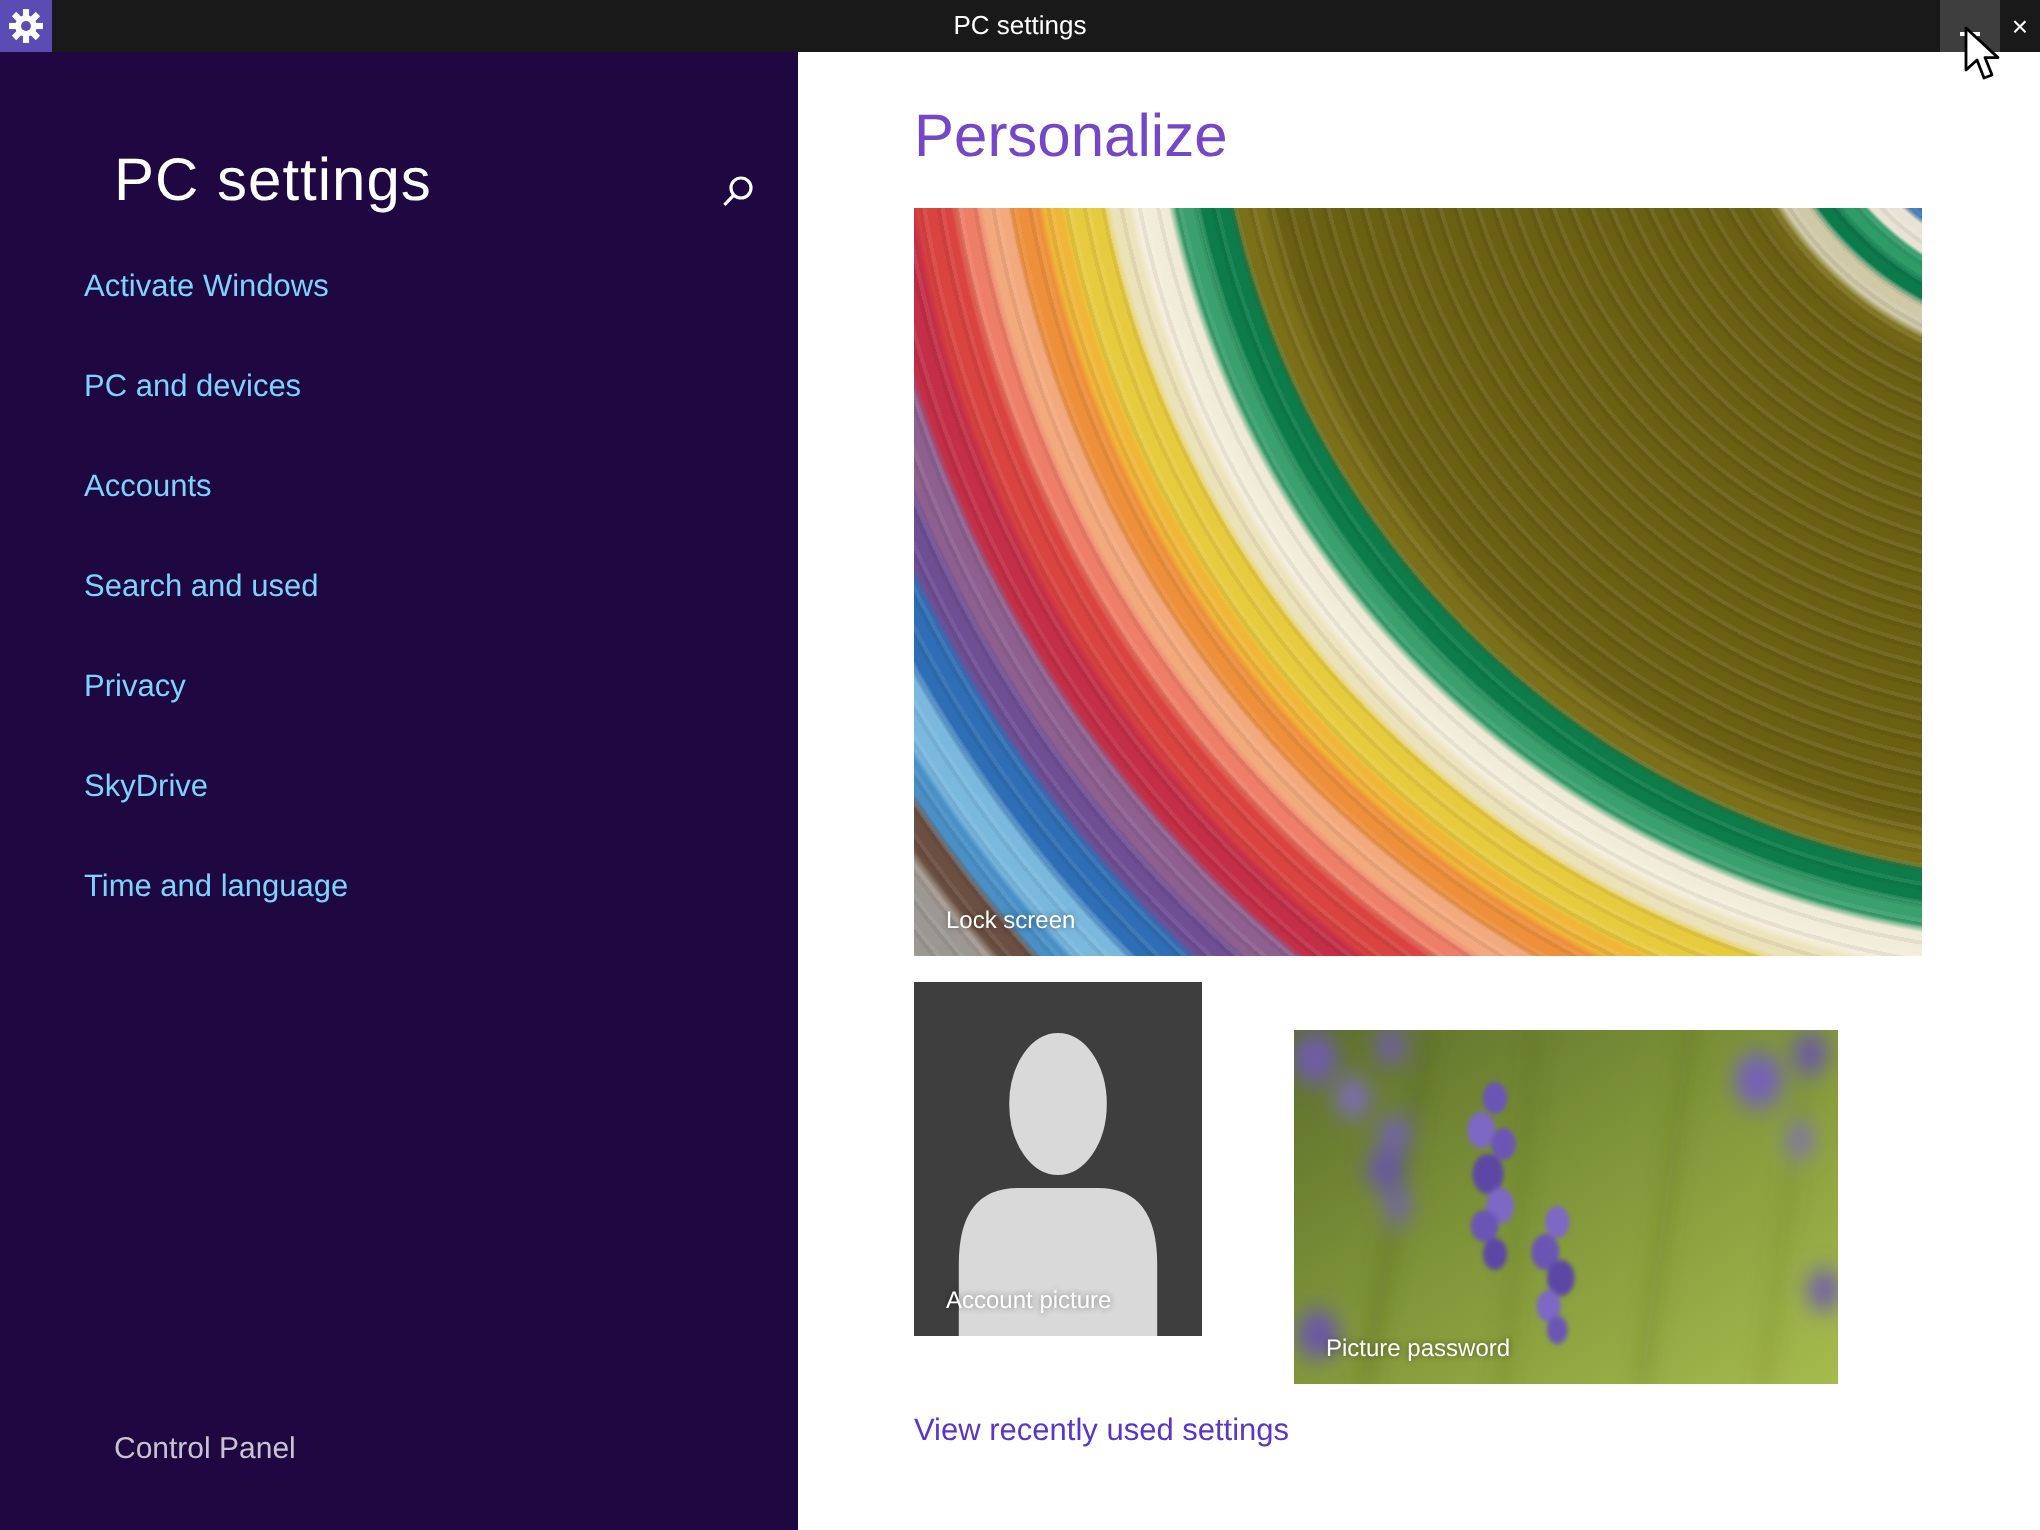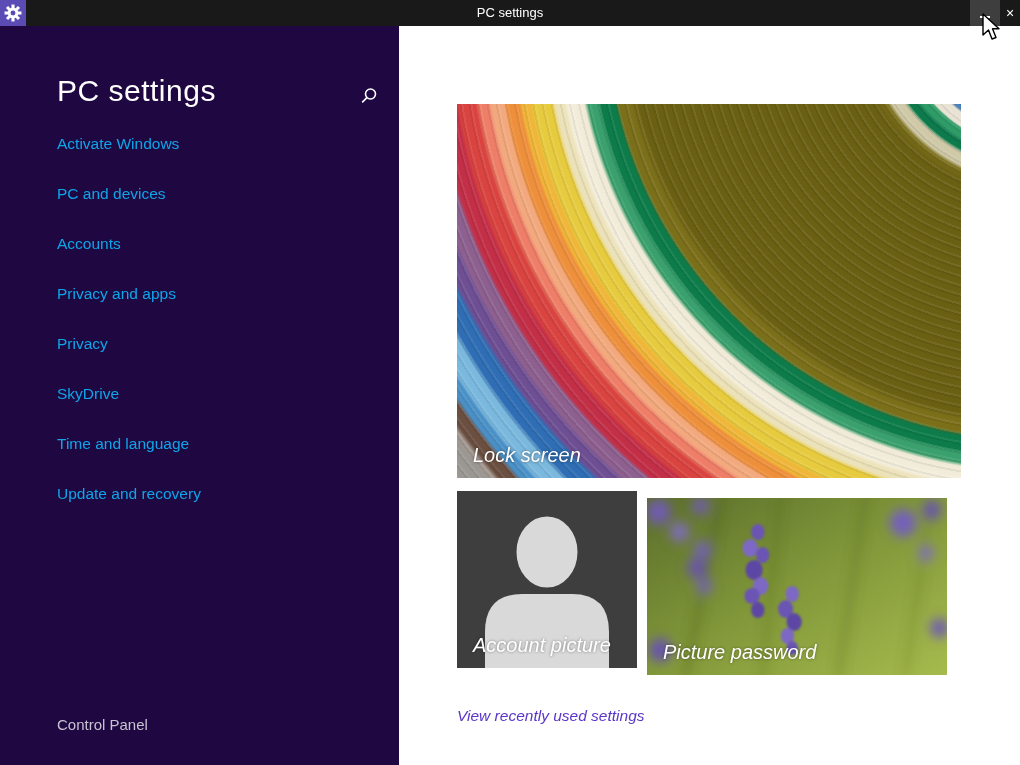--- a/index.html
+++ b/index.html
@@ -17,31 +17,31 @@
   .tb-min { left:970px; width:30px; background:#3e3e3e; }
   .min-bar { width:10px; height:2px; background:#fff; margin-top:8px; }
   .tb-close { left:1000px; width:20px; color:#fff; font-size:14px; }
 
   
   .sidebar { position:absolute; left:0; top:26px; width:399px; height:739px; background:#1f0841; }
   .sb-title { position:absolute; left:57px; top:48px; color:#fff; font-size:30px; font-weight:300;
               letter-spacing:.5px; }
   .sb-search { position:absolute; left:360px; top:61px; width:18px; height:18px; }
   .sb-nav { position:absolute; left:0; top:93px; width:399px; }
-  .nav-item { height:50px; display:flex; align-items:center; padding-left:57px;
-              color:#0ea5e9; font-size:15.5px; cursor:default; }
+  .nav-item { height:50px; display:flex; align-items:center; padding-left:42px;
+              color:#7dd3fc; font-size:15.5px; cursor:default; }
   .sb-footer { position:absolute; left:57px; top:690px; color:#c8c2d2; font-size:15px; }
 
   
   .main { position:absolute; left:399px; top:26px; width:621px; height:739px; background:#fff; }
   .page-heading { position:absolute; left:58px; top:26px; color:#7446c8; font-size:30px; font-weight:300; }
 
   .tile { position:absolute; overflow:hidden; }
-  .tile-label { position:absolute; left:16px; bottom:11px; color:#fff; font-size:20px;
-                text-shadow:0 0 3px rgba(0,0,0,.45);font-style:italic; }
+  .tile-label { position:absolute; left:16px; bottom:11px; color:#fff; font-size:12px;
+                text-shadow:0 0 3px rgba(0,0,0,.45); }
   .tile-lock { left:58px; top:78px; width:504px; height:374px;
     background:
       repeating-radial-gradient(circle at 115% -25%,
         rgba(255,255,255,0) 0px, rgba(255,255,255,0) 5px,
         rgba(255,255,255,.07) 5px, rgba(255,255,255,.07) 7px,
         rgba(0,0,0,.06) 7px, rgba(0,0,0,.06) 9px),
       radial-gradient(circle at 115% -25%,
         #d6453b 0px, #e85c33 16px, #f08a3a 18px, #f08a3a 34px,
         #f6c06a 36px, #f6c06a 48px, #e2503e 52px, #cf3946 58px, #cf3946 70px,
         #f0b39e 73px, #f0b39e 82px, #d8574a 85px, #d8574a 92px,
@@ -53,26 +53,26 @@
         #0d7c4a 432px, #0d7c4a 446px, #3aa06d 449px, #3aa06d 458px,
         #efe9d6 462px, #f4efdd 478px, #ece2b9 482px, #ece2b9 490px,
         #e7cb3f 494px, #e7cb3f 512px, #f0b63a 515px, #f0b63a 523px,
         #ee8f3b 526px, #ee8f3b 538px, #f3a97e 541px, #f3a97e 553px,
         #ee7e67 556px, #ee7e67 565px, #d94340 569px, #d94340 585px,
         #c22f47 589px, #c22f47 605px, #8d608f 609px, #8d608f 624px,
         #6e4f94 627px, #6e4f94 640px, #2f6eb4 644px, #2f6eb4 662px,
         #7ab8de 666px, #7ab8de 684px, #4a90c6 687px, #4a90c6 696px,
         #6b4f41 700px, #6b4f41 712px, #a39890 716px, #9b9793 724px, #9b9793 900px);
   }
-  .tile-account { left:58px; top:465px; width:180px; height:177px; background:#0f172a; }
-  .tile-password { left:248px; top:472px; width:300px; height:177px; background:#7e9438;padding-left:20px; }
+  .tile-account { left:58px; top:465px; width:144px; height:177px; background:#0f172a; }
+  .tile-password { left:248px; top:489px; width:272px; height:177px; background:#7e9438;padding-left:20px; }
   .tile svg.fill { position:absolute; left:0; top:0; width:100%; height:100%; }
 
   .recent-link { position:absolute; left:58px; top:681px; color:#5a35c8; font-size:15.5px;
-                 text-decoration:none; cursor:pointer;font-style:italic; }
+                 text-decoration:none; cursor:pointer; }
 
   .cursor { position:absolute; left:979px; top:12px; width:24px; height:32px; pointer-events:none; }
 </style>
 </head>
 <body>
 
 <div class="window">
 
   <header class="titlebar">
     <div class="app-tile">
@@ -121,30 +121,30 @@
   <aside class="sidebar">
     <div class="sb-title">PC settings</div>
     <svg class="sb-search" viewBox="0 0 18 18">
       <circle cx="10.5" cy="7" r="5" fill="none" stroke="#ffffff" stroke-width="1.6"></circle>
       <line x1="6.9" y1="10.6" x2="2.2" y2="15.4" stroke="#ffffff" stroke-width="1.6"></line>
     </svg>
     <nav class="sb-nav">
       <div class="nav-item">Activate Windows</div>
       <div class="nav-item">PC and devices</div>
       <div class="nav-item">Accounts</div>
-      <div class="nav-item">Privacy and apps</div>
+      <div class="nav-item">Search and used</div>
       <div class="nav-item">Privacy</div>
       <div class="nav-item">SkyDrive</div>
       <div class="nav-item">Time and language</div>
-      <div class="nav-item">Update and recovery</div>
     </nav>
     <div class="sb-footer">Control Panel</div>
   </aside>
 
   <main class="main">
+    <h1 class="page-heading">Personalize</h1>
 
     <div class="tile tile-lock">
       <div class="tile-label">Lock screen</div>
     </div>
 
     <div class="tile tile-account">
       <svg class="fill" viewBox="0 0 180 177" preserveAspectRatio="none">
         <rect x="0" y="0" width="180" height="177" fill="#3e3e3e"></rect>
         <path d="M28,177 L28,141 Q28,103 65,103 L115,103 Q152,103 152,141 L152,177 Z" fill="#d9d9d9"></path>
         <ellipse cx="90" cy="61" rx="33" ry="38" fill="#d9d9d9" stroke="#3e3e3e" stroke-width="5"></ellipse>

